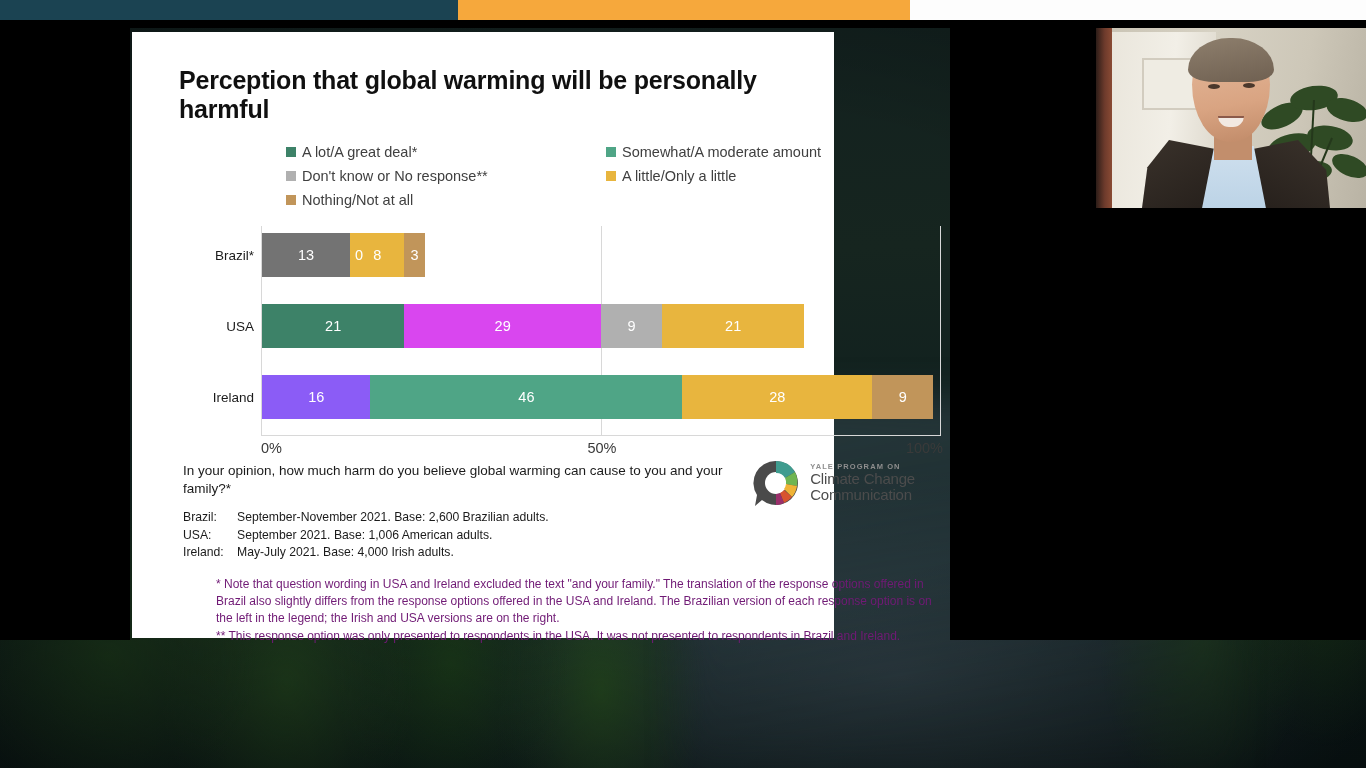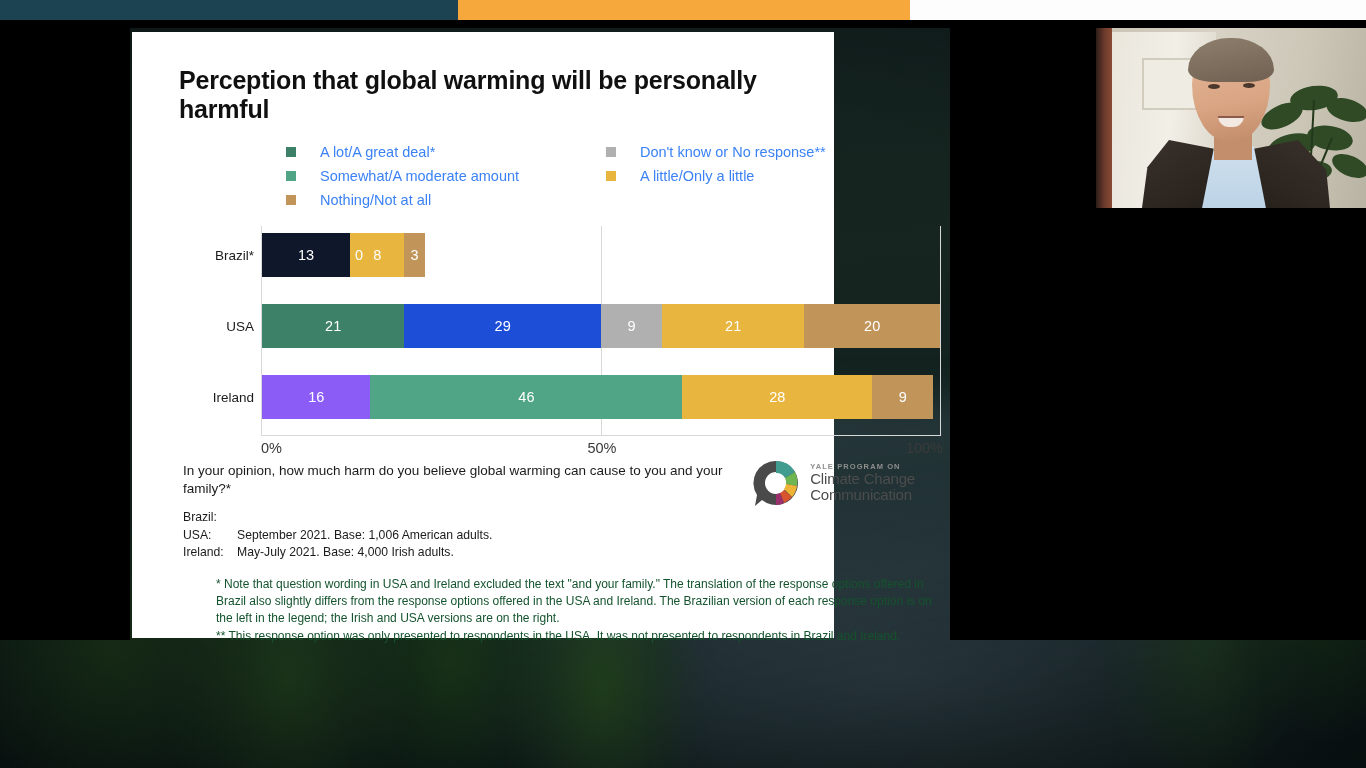--- a/index.html
+++ b/index.html
@@ -96,21 +96,21 @@
   .legend {
     margin: 16px 0 0 130px;
     width: 620px;
     display: grid;
     grid-template-columns: 320px 300px;
     grid-auto-rows: 24px;
     align-items: center;
   }
   .legend-item { display: flex; align-items: center; gap: 6px; }
   .legend-swatch { width: 10px; height: 10px; flex: 0 0 10px; }
-  .legend-label { font-size: 14.5px; color: #3b82f6; white-space: nowrap; margin-left: 18px; }
+  .legend-label { font-size: 14.5px; color: #404040; white-space: nowrap; }
 
   
   .chart {
     position: relative;
     margin: 14px 0 0 0;
     width: 790px;
     height: 230px;
   }
   .chart-plot {
     position: absolute;
@@ -190,21 +190,21 @@
     line-height: 1.42;
     color: #1b1b1b;
   }
   .source-row { display: flex; }
   .source-country { width: 54px; flex: 0 0 54px; }
   .notes {
     margin: 15px 0 12px 60px;
     width: 718px;
     font-size: 12px;
     line-height: 1.42;
-    color: #14532d;
+    color: #701a75;
   }
   .notes p + p { margin-top: 0px; }
 
   
   .yale-logo {
     position: absolute;
     right: 8px; top: -4px;
     display: flex;
     align-items: center;
     gap: 9px;
@@ -352,26 +352,26 @@
   <div class="slide">
 
     <h1 class="slide-title">Perception that global warming will be personally harmful</h1>
 
     <div class="legend">
       <div class="legend-item">
         <span class="legend-swatch" style="background:#3d8268"></span>
         <span class="legend-label">A lot/A great deal*</span>
       </div>
       <div class="legend-item">
+        <span class="legend-swatch" style="background:#4fa586"></span>
+        <span class="legend-label">Somewhat/A moderate amount</span>
+      </div>
+      <div class="legend-item">
         <span class="legend-swatch" style="background:#b0b0b0"></span>
         <span class="legend-label">Don't know or No response**</span>
-      </div>
-      <div class="legend-item">
-        <span class="legend-swatch" style="background:#4fa586"></span>
-        <span class="legend-label">Somewhat/A moderate amount</span>
       </div>
       <div class="legend-item">
         <span class="legend-swatch" style="background:#e8b53e"></span>
         <span class="legend-label">A little/Only a little</span>
       </div>
       <div class="legend-item">
         <span class="legend-swatch" style="background:#c1955a"></span>
         <span class="legend-label">Nothing/Not at all</span>
       </div>
     </div>
@@ -379,48 +379,45 @@
     <div class="chart">
       <div class="row-label-wrap">
         <div class="row-label" style="top:22px">Brazil*</div>
         <div class="row-label" style="top:93px">USA</div>
         <div class="row-label" style="top:164px">Ireland</div>
       </div>
 
       <div class="chart-plot">
         <div class="gridline" style="left:50%"></div>
         <div class="bar-row" id="bar-brazil" style="top:7px">
-            <div class="seg" style="width: 13%; background: #0f172a;">
+            <div class="seg" style="width: 13%; background: #737373;">
               <span>13</span>
             </div>
             <div class="seg" style="width: 0%; background: rgb(176, 176, 176);">
               <span style="position: relative; left: 9px;">0</span>
             </div>
             <div class="seg" style="width: 8%; background: rgb(232, 181, 62);">
               <span>8</span>
             </div>
             <div class="seg" style="width: 3%; background: rgb(193, 149, 90);">
               <span>3</span>
             </div>
           </div>
         <div class="bar-row" id="bar-usa" style="top:78px">
             <div class="seg" style="width: 21%; background: rgb(61, 130, 104);">
               <span>21</span>
             </div>
-            <div class="seg" style="width: 29%; background: #1d4ed8;">
+            <div class="seg" style="width: 29%; background: #d946ef;">
               <span>29</span>
             </div>
             <div class="seg" style="width: 9%; background: rgb(176, 176, 176);">
               <span>9</span>
             </div>
             <div class="seg" style="width: 21%; background: rgb(232, 181, 62);">
               <span>21</span>
-            </div>
-            <div class="seg" style="width: 20%; background: rgb(193, 149, 90);">
-              <span>20</span>
             </div>
           </div>
         <div class="bar-row" id="bar-ireland" style="top:149px">
             <div class="seg" style="width: 16%; background: #8b5cf6;">
               <span>16</span>
             </div>
             <div class="seg" style="width: 46%; background: rgb(79, 165, 134);">
               <span>46</span>
             </div>
             <div class="seg" style="width: 0%; background: rgb(176, 176, 176);"></div>
@@ -438,20 +435,21 @@
         <span class="tick" style="left:50%;transform:translateX(-50%)">50%</span>
         <span class="tick" style="right:0">100%</span>
       </div>
     </div>
 
     <div class="meta">
       <div class="question">In your opinion, how much harm do you believe global warming can cause to you and your family?*</div>
       <div class="sources">
         <div class="source-row">
           <span class="source-country">Brazil:</span>
+          <span>September-November 2021. Base: 2,600 Brazilian adults.</span>
         </div>
         <div class="source-row">
           <span class="source-country">USA:</span>
           <span>September 2021. Base: 1,006 American adults.</span>
         </div>
         <div class="source-row">
           <span class="source-country">Ireland:</span>
           <span>May-July 2021. Base: 4,000 Irish adults.</span>
         </div>
       </div>

